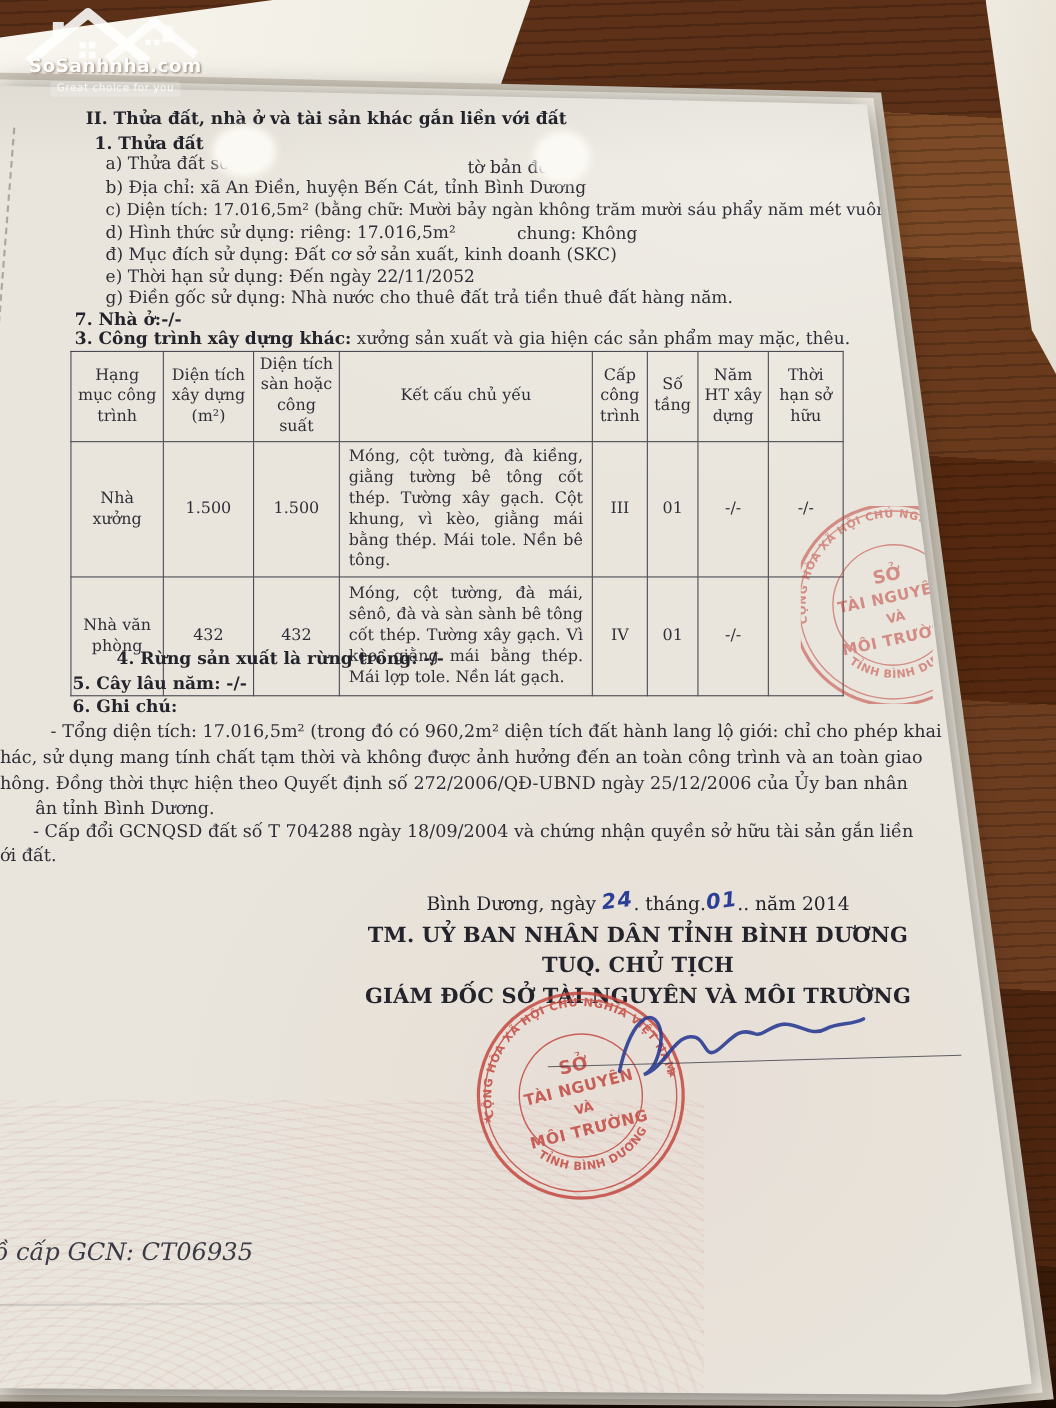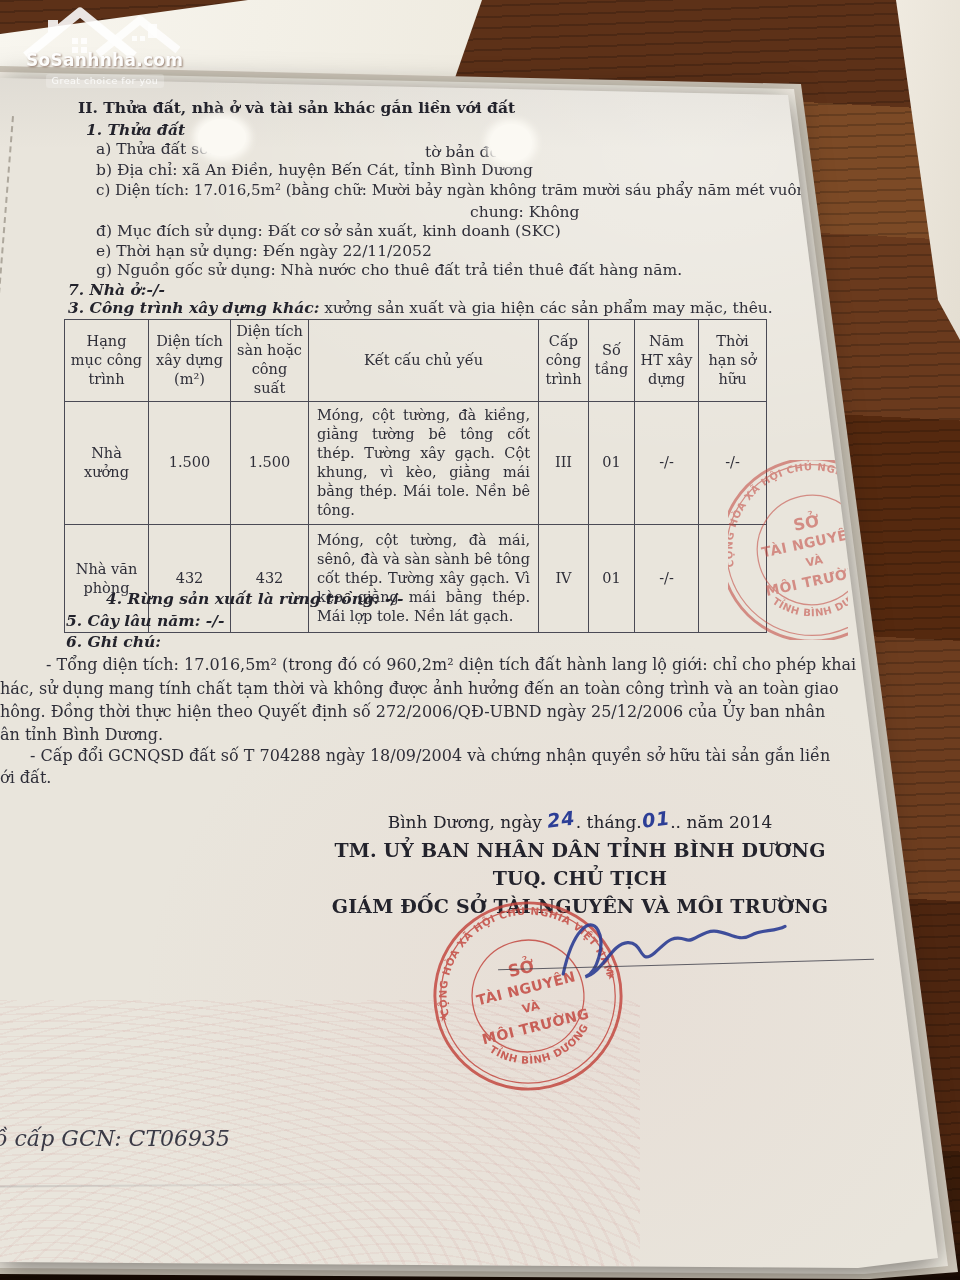--- a/index.html
+++ b/index.html
@@ -26,21 +26,21 @@
       #e9e5dc;}
   .guilloche{position:absolute;left:0;top:1000px;width:640px;height:270px;
     background:
       repeating-radial-gradient(120% 140% at 8% 112%, rgba(198,118,118,.09) 0 3px, rgba(198,118,118,0) 3px 15px),
       repeating-radial-gradient(100% 120% at 62% 132%, rgba(198,118,118,.08) 0 3px, rgba(198,118,118,0) 3px 17px);}
   .fold-dash{position:absolute;left:12px;top:116px;height:320px;border-left:2px dashed rgba(100,92,78,.45);transform:rotate(4.5deg);transform-origin:top left;}
   .crease{position:absolute;left:0;top:1184px;width:440px;height:2px;background:linear-gradient(90deg,rgba(90,90,100,.4),rgba(90,90,100,0));transform:rotate(-.4deg);opacity:.5;}
   
   .line{position:absolute;white-space:nowrap;font-size:15.5px;color:#2e2e38;}
   .b{font-weight:bold;color:#23232c;}
-  .bi{font-weight:bold;font-style:italic;color:#23232c;}
+  .bi{font-weight:bold;color:#23232c;}
   .blob{position:absolute;background:#fbf9f3;border-radius:50%;box-shadow:0 0 7px 5px #fbf9f3;}
   
   .ctable{position:absolute;left:64px;top:319px;width:702px;border-collapse:collapse;table-layout:fixed;font-size:14.5px;color:#2e2e38;}
   .ctable td,.ctable th{border:1px solid #4a4a55;font-weight:normal;text-align:center;vertical-align:middle;padding:2px 4px;line-height:1.32;}
   .ctable .desc{text-align:justify;text-align-last:left;padding:4px 8px;}
   
   .sigblock{position:absolute;left:300px;top:810px;width:560px;text-align:center;color:#23232c;}
   .sigblock .dateline{font-size:17px;margin-bottom:7px;}
   .sigblock .cap{font-weight:bold;font-size:19px;margin-bottom:6px;letter-spacing:.2px;}
   .hw{display:inline-block;font:oblique 700 19px "DejaVu Sans",sans-serif;color:#2c3e96;transform:rotate(-7deg);position:relative;top:-2px;letter-spacing:1px;}
@@ -81,24 +81,25 @@
     <div class="guilloche"></div>
     <div class="fold-dash"></div>
     <div class="crease"></div>
 
     <div class="line b" style="left:78px;top:98px;">II. Thửa đất, nhà ở và tài sản khác gắn liền với đất</div>
     <div class="line bi" style="left:86px;top:120px;">1. Thửa đất</div>
     <div class="line" style="left:96px;top:140px;">a) Thửa đất số:</div>
     <div class="line" style="left:425px;top:143px;">tờ bản đồ số:</div>
     <div class="line" style="left:96px;top:161px;">b) Địa chỉ: xã An Điền, huyện Bến Cát, tỉnh Bình Dương</div>
     <div class="line" style="left:96px;top:181px;font-size:15px;">c) Diện tích: 17.016,5m² (bằng chữ: Mười bảy ngàn không trăm mười sáu phẩy năm mét vuông)</div>
+    <div class="line" style="left:96px;top:202px;">d) Hình thức sử dụng: riêng: 17.016,5m²</div>
     <div class="line" style="left:470px;top:203px;">chung: Không</div>
     <div class="line" style="left:96px;top:222px;">đ) Mục đích sử dụng: Đất cơ sở sản xuất, kinh doanh (SKC)</div>
     <div class="line" style="left:96px;top:242px;">e) Thời hạn sử dụng: Đến ngày 22/11/2052</div>
-    <div class="line" style="left:96px;top:261px;">g) Nguồn gốc sử dụng: Nhà nước cho thuê đất trả tiền thuê đất hàng năm.</div>
+    <div class="line" style="left:96px;top:261px;">g) Điền gốc sử dụng: Nhà nước cho thuê đất trả tiền thuê đất hàng năm.</div>
     <div class="line bi" style="left:68px;top:280px;">7. Nhà ở:-/-</div>
     <div class="line" style="left:68px;top:298px;"><span class="bi">3. Công trình xây dựng khác:</span> <span>xưởng sản xuất và gia hiện các sản phẩm may mặc, thêu.</span></div>
 
     <table class="ctable">
       <colgroup>
             <col style="width:84px">
             <col style="width:82px">
             <col style="width:78px">
             <col style="width:230px">
             <col style="width:50px">
@@ -139,21 +140,21 @@
       </tr>
     </tbody>
         </table>
 
     <div class="line bi" style="left:66px;top:589px;padding-left:40px;">4. Rừng sản xuất là rừng trồng: -/-</div>
     <div class="line bi" style="left:66px;top:611px;text-align:center;">5. Cây lâu năm: -/-</div>
     <div class="line bi" style="left:66px;top:632px;">6. Ghi chú:</div>
     <div class="line" style="left:46px;top:655px;font-size:16px;">- Tổng diện tích: 17.016,5m² (trong đó có 960,2m² diện tích đất hành lang lộ giới: chỉ cho phép khai</div>
     <div class="line" style="left:0px;top:679px;font-size:16px;">hác, sử dụng mang tính chất tạm thời và không được ảnh hưởng đến an toàn công trình và an toàn giao</div>
     <div class="line" style="left:0px;top:702px;font-size:16px;">hông. Đồng thời thực hiện theo Quyết định số 272/2006/QĐ-UBND ngày 25/12/2006 của Ủy ban nhân</div>
-    <div class="line" style="left:0px;top:725px;font-size:16px;">ân tỉnh Bình Dương.</div>
+    <div class="line" style="left:0px;top:725px;font-size:16px;padding-left:32px;">ân tỉnh Bình Dương.</div>
     <div class="line" style="left:30px;top:746px;font-size:16px;">- Cấp đổi GCNQSD đất số T 704288 ngày 18/09/2004 và chứng nhận quyền sở hữu tài sản gắn liền</div>
     <div class="line" style="left:0px;top:768px;font-size:16px;">ới đất.</div>
 
     <div class="sigblock">
       <div class="dateline"><span>Bình Dương, ngày </span><span class="hw">24</span><span>. tháng.</span><span class="hw">01</span><span>.. năm 2014</span></div>
       <div class="cap">TM. UỶ BAN NHÂN DÂN TỈNH BÌNH DƯƠNG</div>
       <div class="cap">TUQ. CHỦ TỊCH</div>
       <div class="cap">GIÁM ĐỐC SỞ TÀI NGUYÊN VÀ MÔI TRƯỜNG</div>
     </div>
 

